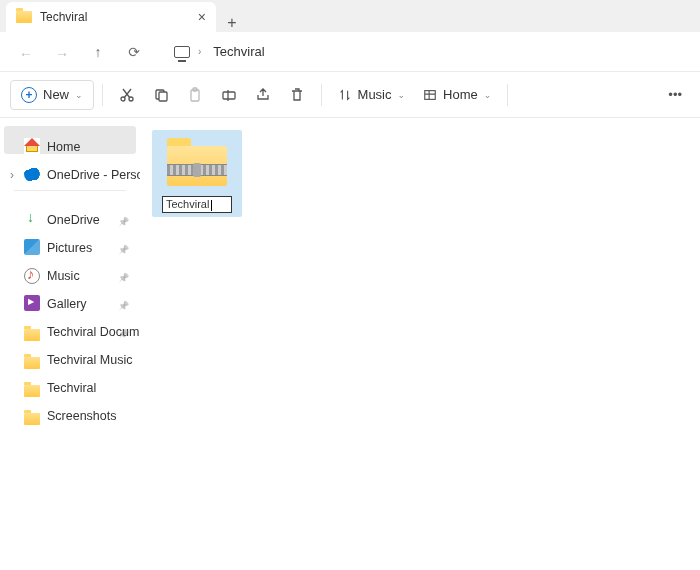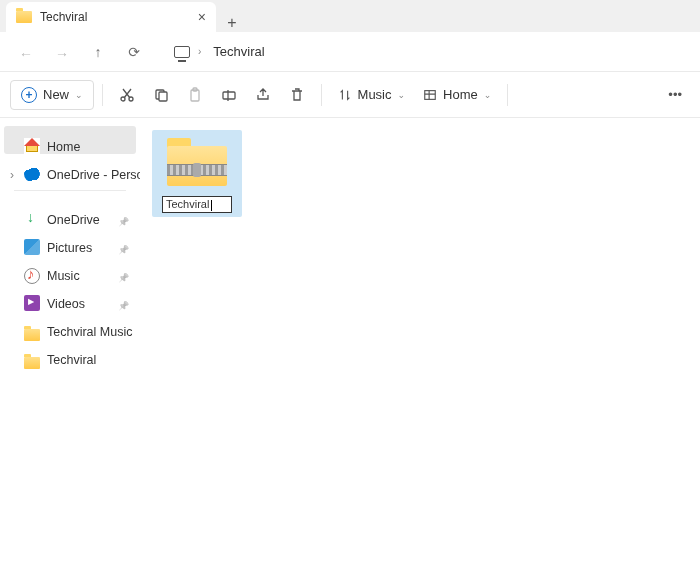--- a/index.html
+++ b/index.html
@@ -173,29 +173,37 @@
         <div class="sb-item pinned">
           <span class="sb-ic ic-pictures"></span>
           <span>Pictures</span>
         </div>
         <div class="sb-item pinned">
           <span class="sb-ic ic-music"></span>
           <span>Music</span>
         </div>
         <div class="sb-item pinned">
           <span class="sb-ic ic-videos"></span>
-          <span>Videos</span>
+          <span>Gallery</span>
+        </div>
+        <div class="sb-item pinned">
+          <span class="sb-ic ic-folder"></span>
+          <span>Techviral Docum</span>
         </div>
         <div class="sb-item">
           <span class="sb-ic ic-folder"></span>
           <span>Techviral Music</span>
         </div>
         <div class="sb-item">
           <span class="sb-ic ic-folder"></span>
           <span>Techviral</span>
+        </div>
+        <div class="sb-item">
+          <span class="sb-ic ic-folder"></span>
+          <span>Screenshots</span>
         </div>
       </div>
   </div>
   <div class="content">
     <div class="file-item">
       <div class="zip-icon">
         <div class="zip-tab"></div>
         <div class="zip-body"></div>
         <div class="zip-zipper"></div>
         <div class="zip-pull"></div>

